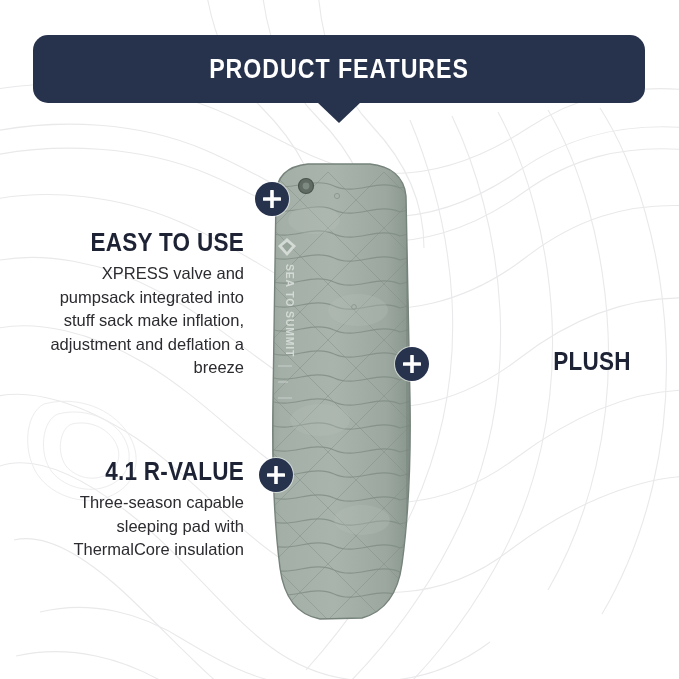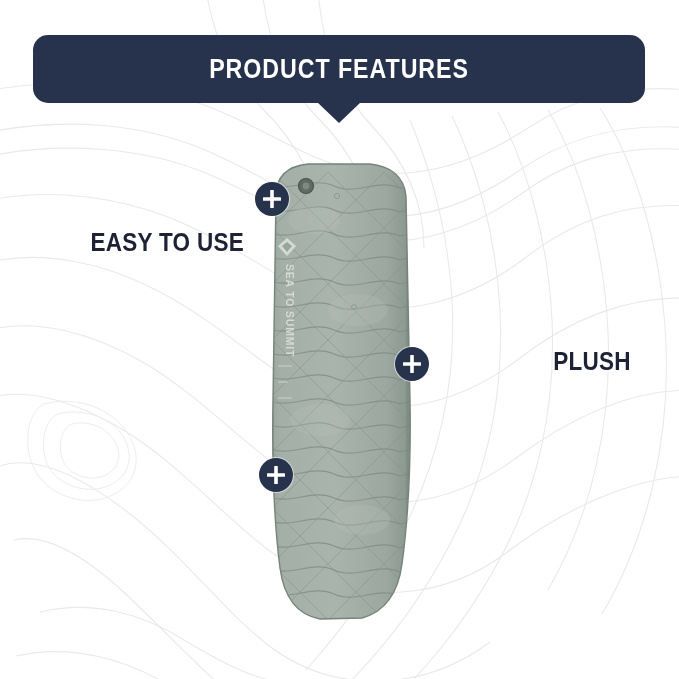--- a/index.html
+++ b/index.html
@@ -291,20 +291,25 @@
   </div>
   <div class="badge" id="badge-rval">
     <svg width="34" height="34" viewBox="0 0 34 34" xmlns="http://www.w3.org/2000/svg">
       <rect x="15.2" y="8" width="3.6" height="18" rx="0.6" fill="#ffffff"></rect>
       <rect x="8" y="15.2" width="18" height="3.6" rx="0.6" fill="#ffffff"></rect>
     </svg>
   </div>
 
   <div class="feature" id="feat-easy">
     <h2>EASY TO USE</h2>
+    <p>XPRESS valve and pumpsack integrated into stuff sack make inflation, adjustment and deflation a breeze</p>
   </div>
 
   <div class="feature" id="feat-plush">
     <h2>PLUSH</h2>
   </div>
 
+  <div class="feature" id="feat-rval">
+    <h2>4.1 R-VALUE</h2>
+    <p>Three-season capable sleeping pad with ThermalCore insulation</p>
+  </div>
 
 </div>
 
 </body></html>

